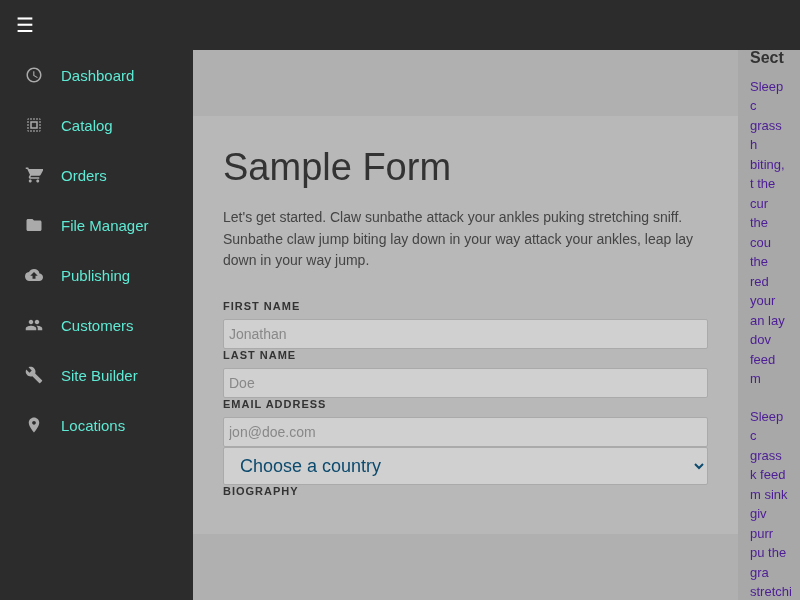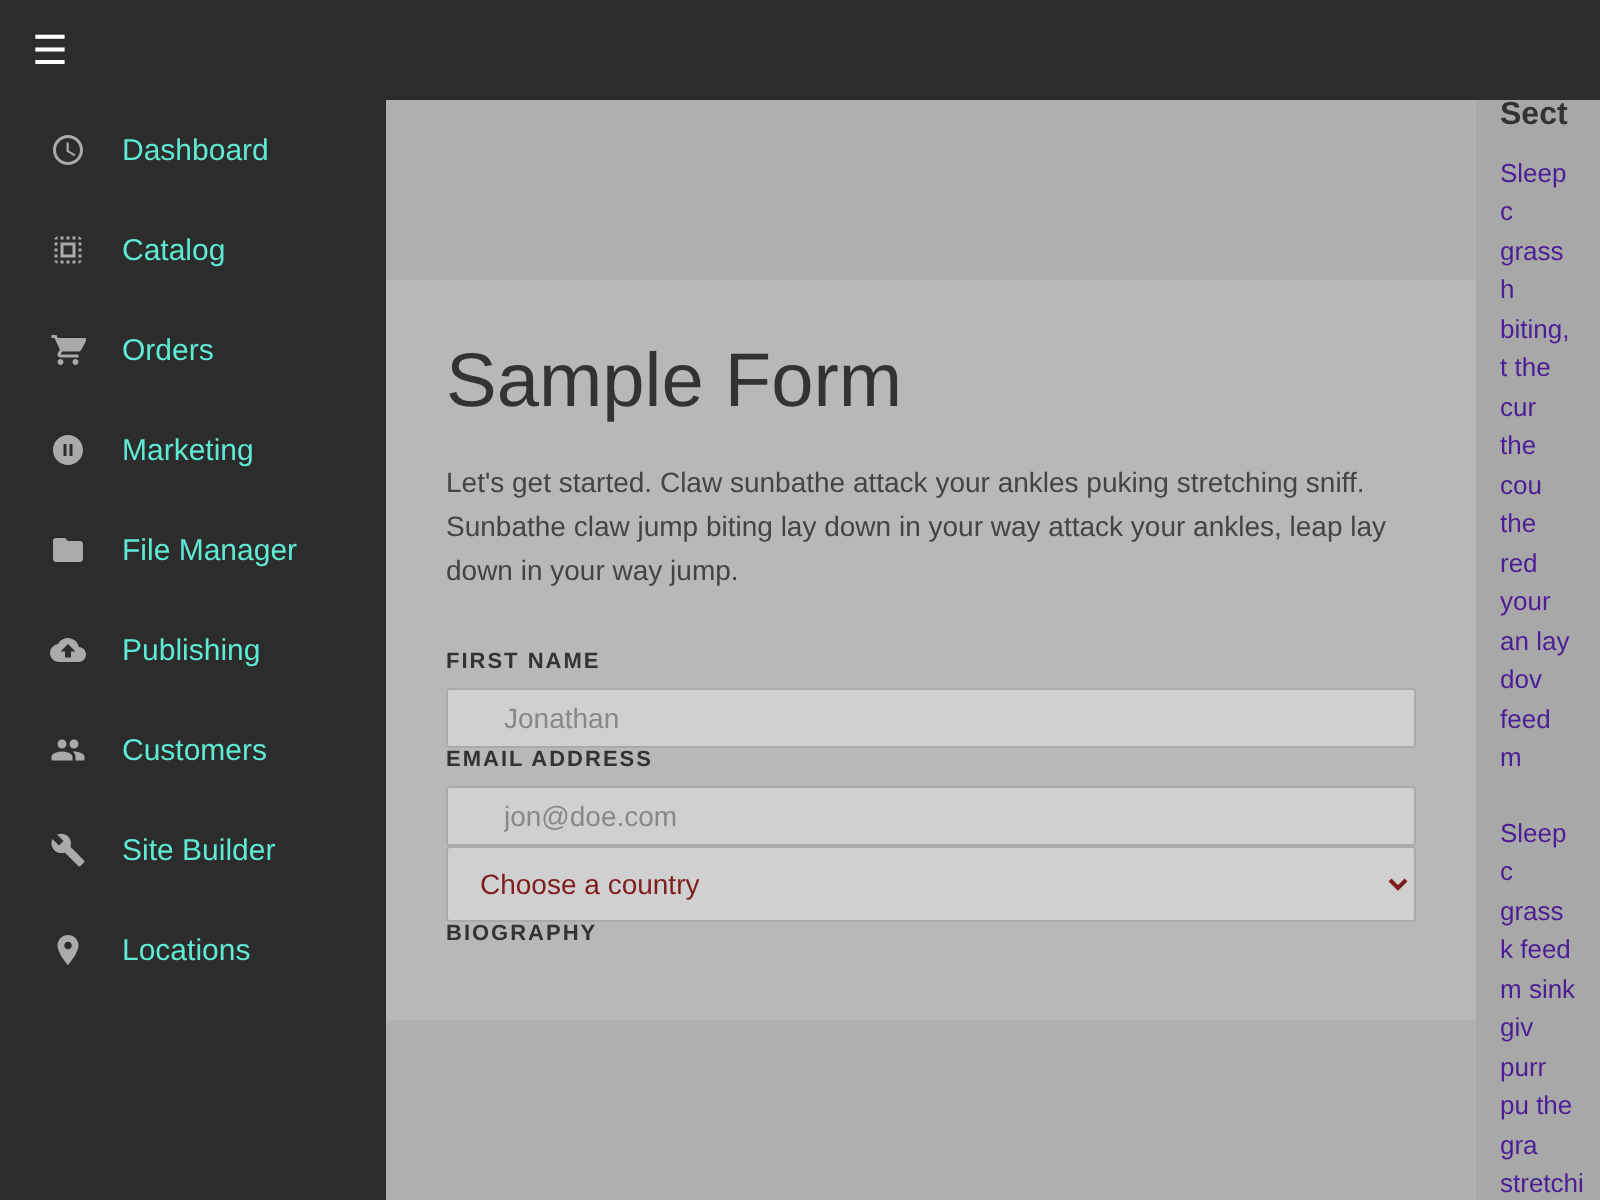--- a/index.html
+++ b/index.html
@@ -108,42 +108,42 @@
       font-weight: 700;
       color: #333;
       letter-spacing: 1px;
       margin-bottom: 7px;
       text-transform: uppercase;
     }
     .form-input {
       width: 100%;
       max-width: 490px;
       height: 30px;
-      padding: 0 28px;
+      padding: 0 5px;
       background: #d0d0d0;
       border: 1px solid #aaa;
       border-radius: 2px;
       font-size: 14px;
       color: #666;
       outline: none;
     }
     .form-input::placeholder {
       color: #888;
     }
 
     .form-select {
       width: 100%;
       max-width: 490px;
       height: 38px;
       padding: 0 12px;
       background: #d0d0d0;
       border: 1px solid #aaa;
       border-radius: 2px;
-      font-size: 14px;
-      color: #7f1d1d;
+      font-size: 18px;
+      color: #0c4a6e;
       outline: none;
       appearance: auto;
     }
 
     
     .right-panel {
       width: 62px;
       background: #a8a8a8;
       padding: 12px 12px;
       overflow: hidden;
@@ -197,28 +197,20 @@
 
     <div class="sidebar-item">
       <span class="sidebar-icon">
         <svg width="18" height="18" viewBox="0 0 24 24">
             <path d="M7 18c-1.1 0-2 .9-2 2s.9 2 2 2 2-.9 2-2-.9-2-2-2zM1 2v2h2l3.6 7.59L5.25 14c-.16.28-.25.61-.25.96C5 16.1 5.9 17 7 17h12v-2H7.42c-.14 0-.25-.11-.25-.25l.03-.12.9-1.63H19c.75 0 1.41-.41 1.75-1.03l3.58-6.49A1 1 0 0 0 23.46 4H5.21l-.94-2H1zm16 16c-1.1 0-2 .9-2 2s.9 2 2 2 2-.9 2-2-.9-2-2-2z"></path>
           </svg>
       </span>
       <span class="sidebar-label">Orders</span>
     </div>
 
-    <div class="sidebar-item">
-      <span class="sidebar-icon">
-        <svg width="18" height="18" viewBox="0 0 24 24">
-            <path d="M12 2C6.48 2 2 6.48 2 12s4.48 10 10 10 10-4.48 10-10S17.52 2 12 2zm-1 14H9V8h2v8zm4 0h-2V8h2v8z"></path>
-          </svg>
-      </span>
-      <span class="sidebar-label">Marketing</span>
-    </div>
 
     <div class="sidebar-item">
       <span class="sidebar-icon">
         <svg width="18" height="18" viewBox="0 0 24 24">
             <path d="M10 4H4c-1.1 0-2 .9-2 2v12c0 1.1.9 2 2 2h16c1.1 0 2-.9 2-2V8c0-1.1-.9-2-2-2h-8l-2-2z"></path>
           </svg>
       </span>
       <span class="sidebar-label">File Manager</span>
     </div>
 
@@ -265,20 +257,24 @@
 
       <h1 class="page-title">Sample Form</h1>
 
       <p class="intro-text">Let's get started. Claw sunbathe attack your ankles puking stretching sniff. Sunbathe claw jump biting lay down in your way attack your ankles, leap lay down in your way jump.</p>
 
       <div class="form-group">
         <label class="form-label">FIRST NAME</label>
         <input class="form-input" type="text" placeholder="Jonathan" style="">
       </div>
 
+      <div class="form-group">
+        <label class="form-label">LAST NAME</label>
+        <input class="form-input" type="text" placeholder="Doe" style="">
+      </div>
 
       <div class="form-group">
         <label class="form-label">EMAIL ADDRESS</label>
         <input class="form-input" type="email" placeholder="jon@doe.com" style="">
       </div>
 
       <div class="form-group">
         <select class="form-select">
           <option value="">Choose a country</option>
           <option value="us">United States</option>

